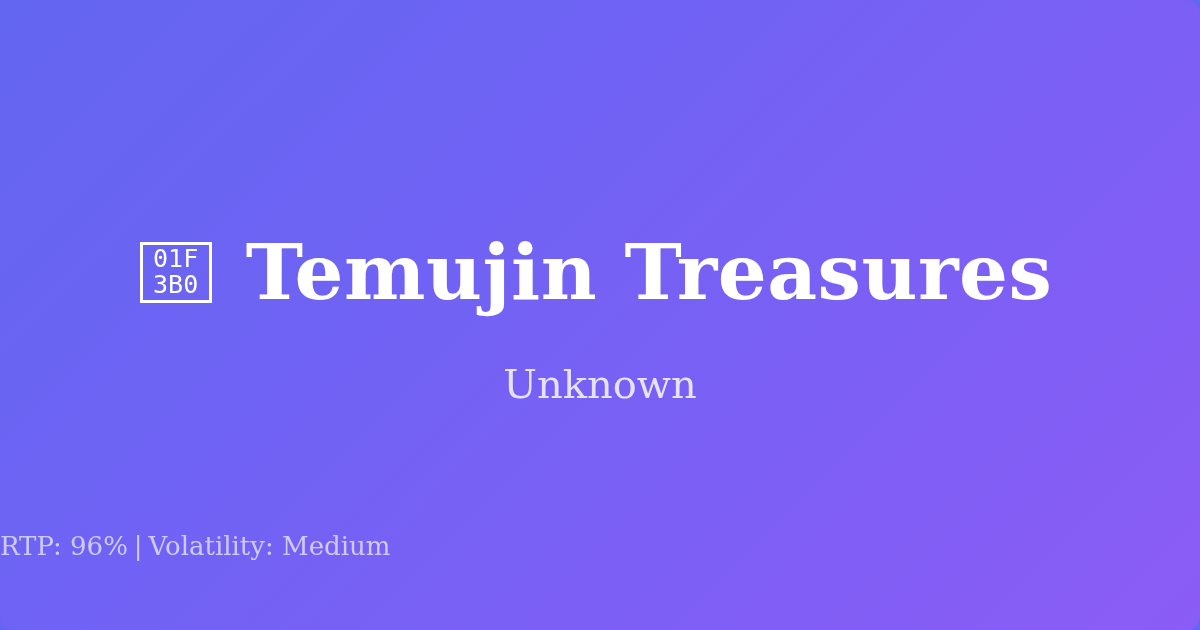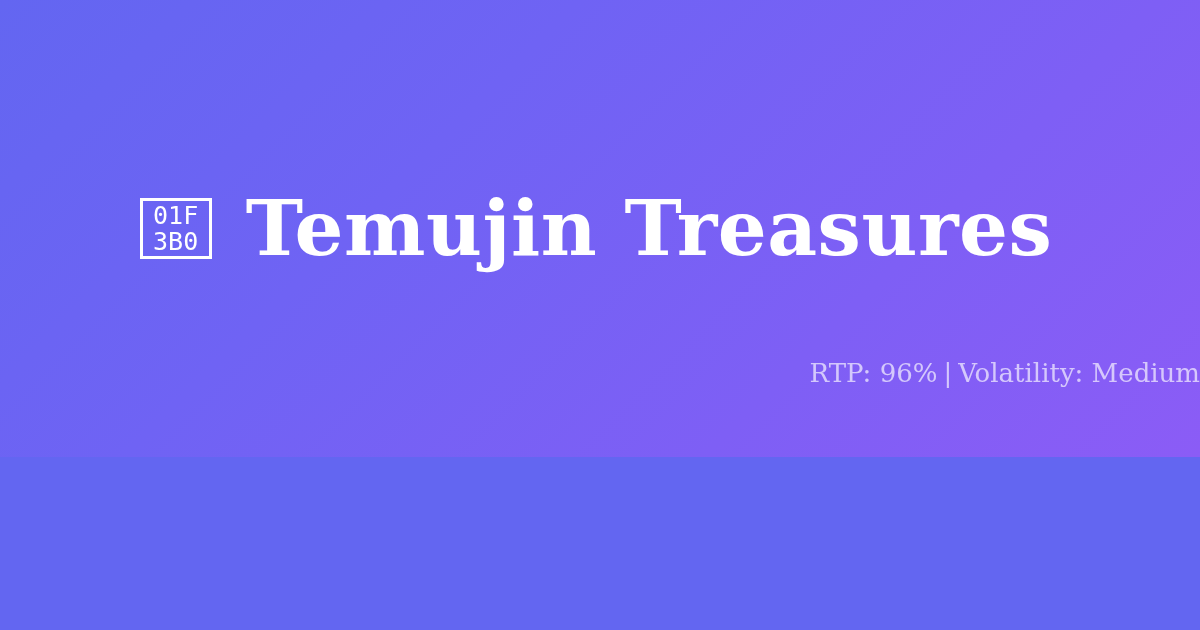--- a/index.html
+++ b/index.html
@@ -12,28 +12,29 @@
     width: 1200px;
     height: 630px;
     overflow: hidden;
     font-family: "DejaVu Serif", "Liberation Serif", serif;
     background: #6366F1;
   }
 
   .card {
     position: relative;
     width: 1200px;
-    height: 457px;
+    height: 630px;
     box-sizing: border-box;
     background: linear-gradient(135deg, #6366F1 0%, #6F63F4 35%, #7E5FF5 70%, #8B5CF6 100%);
     display: flex;
     flex-direction: column;
     align-items: center;
     justify-content: center;
     overflow: hidden;
+    border-radius: 14px;
   }
 
   
   .title-row {
     display: flex;
     flex-direction: row;
     align-items: center;
     justify-content: center;
     gap: 26px;
     width: 100%;
@@ -87,21 +88,21 @@
     text-align: center;
     white-space: nowrap;
   }
 
   
   .meta-footer {
     position: absolute;
     left: 0;
     right: 0;
     bottom: 68px;
-    text-align: right;
+    text-align: left;
     font-family: "DejaVu Serif", "Liberation Serif", serif;
     font-weight: 400;
     font-size: 26px;
     line-height: 1.2;
     color: rgba(255, 255, 255, 0.66);
     white-space: nowrap;
   }
 
   .meta-sep {
     padding: 0 6px;
@@ -116,18 +117,19 @@
 
     <span class="tofu-icon">
       <span class="tofu-row">01F</span>
       <span class="tofu-row">3B0</span>
     </span>
 
     <h1 class="game-title">Temujin Treasures</h1>
 
   </div>
 
+  <div class="subtitle">Unknown</div>
 
   <div class="meta-footer">
     <span>RTP: 96%</span><span class="meta-sep">|</span><span>Volatility: Medium</span>
   </div>
 
 </div>
 
 </body></html>

